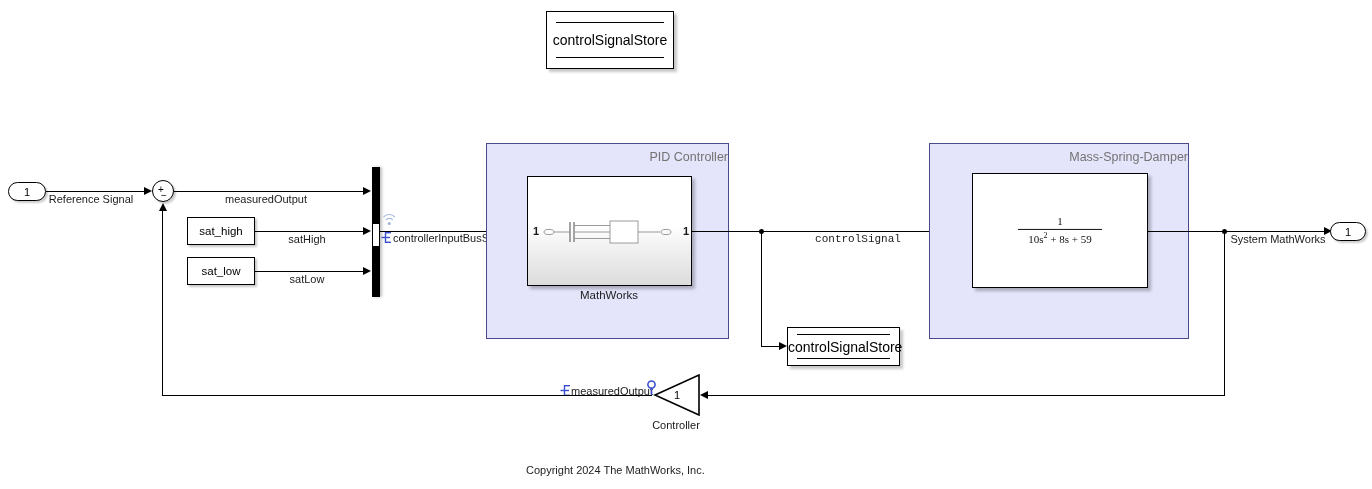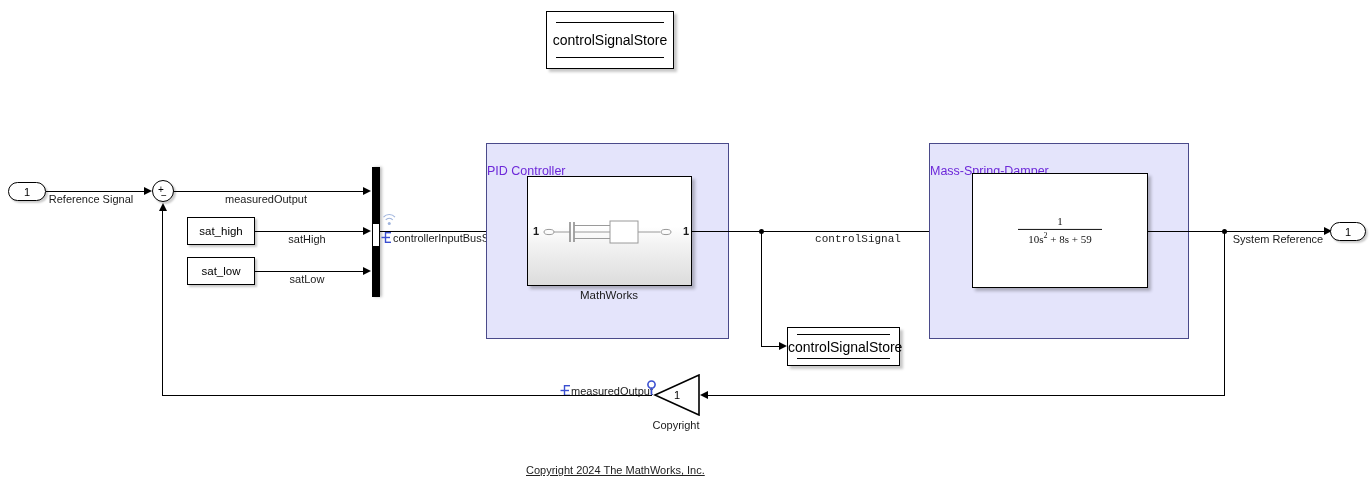--- a/index.html
+++ b/index.html
@@ -77,25 +77,25 @@
 
   
   .subsys {
     position: absolute;
     background: #e4e4fb;
     border: 1px solid #4a4a8a;
     box-sizing: border-box;
   }
   .subsys-title {
     position: absolute;
-    top: 20px;
+    top: 6px;
     left: 0; right: 0;
-    text-align: left;
+    text-align: right;
     font-size: 12.5px;
-    color: #6d28d9;
+    color: #737373;
   }
 
   
   .maskblock {
     position: absolute;
     box-sizing: border-box;
     border: 1.6px solid #000;
     background: linear-gradient(to bottom, #ffffff 0%, #ffffff 46%, #f3f3f3 62%, #dcdcdc 100%);
     box-shadow: 3px 3px 3px rgba(0,0,0,0.25);
   }
@@ -216,21 +216,20 @@
     font-size: 11px;
     line-height: 1.25;
   }
   .tf sup { font-size: 8px; vertical-align: super; }
 
   .copyright {
     position: absolute;
     font-size: 11px;
     color: #222;
     white-space: nowrap;
-    text-decoration: underline;
   }
 </style>
 </head>
 <body>
 
 <div id="canvas">
 
   <div class="datastore" style="left:546px; top:11px; width:128px; height:58px;">
     <div class="ds-rule" style="top:10px;"></div>
     <div class="ds-label">controlSignalStore</div>
@@ -339,37 +338,37 @@
       <div class="bar"></div>
       <div class="den">
         <span>10s</span><sup>2</sup><span> + 8s + 59</span>
       </div>
     </div>
   </div>
 
   <div class="wire wire-h" style="left:1148px; top:231px; width:178px;"></div>
   <div class="arrow" style="left:1324px; top:226.5px;"></div>
   <div class="junction" style="left:1222px; top:228.5px;"></div>
-  <div class="lbl lbl-c" style="left:1278px; top:234px;">System Reference</div>
+  <div class="lbl lbl-c" style="left:1278px; top:234px;">System MathWorks</div>
   <div class="port" style="left:1330px; top:222px; width:36px; height:19px;">
     <span>1</span>
   </div>
 
   <div class="wire wire-v" style="left:1224px; top:231px; height:165px;"></div>
 
   <div class="wire wire-h" style="left:707px; top:395px; width:517px;"></div>
   <div class="arrow-left" style="left:700px; top:390.5px;"></div>
 
   <div class="gain" style="left:652px; top:374px; width:48px; height:42px;">
     <svg width="48" height="42" viewBox="0 0 48 42">
       <polygon points="47,1 47,41 3,21" fill="#ffffff" stroke="#000000" stroke-width="1.6"></polygon>
     </svg>
     <div class="gain-val" style="left:22px; top:15px;">1</div>
   </div>
-  <div class="lbl lbl-c" style="left:676px; top:420px;">Copyright</div>
+  <div class="lbl lbl-c" style="left:676px; top:420px;">Controller</div>
 
   <svg class="busmark" style="left:560px; top:384px;" width="12" height="13" viewBox="0 0 12 13">
     <line x1="0.5" y1="6.5" x2="4.5" y2="6.5" stroke="#3a4fd0" stroke-width="1.4"></line>
     <line x1="4.5" y1="1" x2="4.5" y2="12" stroke="#3a4fd0" stroke-width="1.4"></line>
     <line x1="4.5" y1="1.7" x2="10" y2="1.7" stroke="#3a4fd0" stroke-width="1.4"></line>
     <line x1="4.5" y1="6.5" x2="9" y2="6.5" stroke="#3a4fd0" stroke-width="1.4"></line>
     <line x1="4.5" y1="11.3" x2="10" y2="11.3" stroke="#3a4fd0" stroke-width="1.4"></line>
   </svg>
   <div class="lbl" style="left:571px; top:386px;">measuredOutput</div>
   <svg class="pin" style="left:645px; top:380px;" width="13" height="16" viewBox="0 0 13 16">

